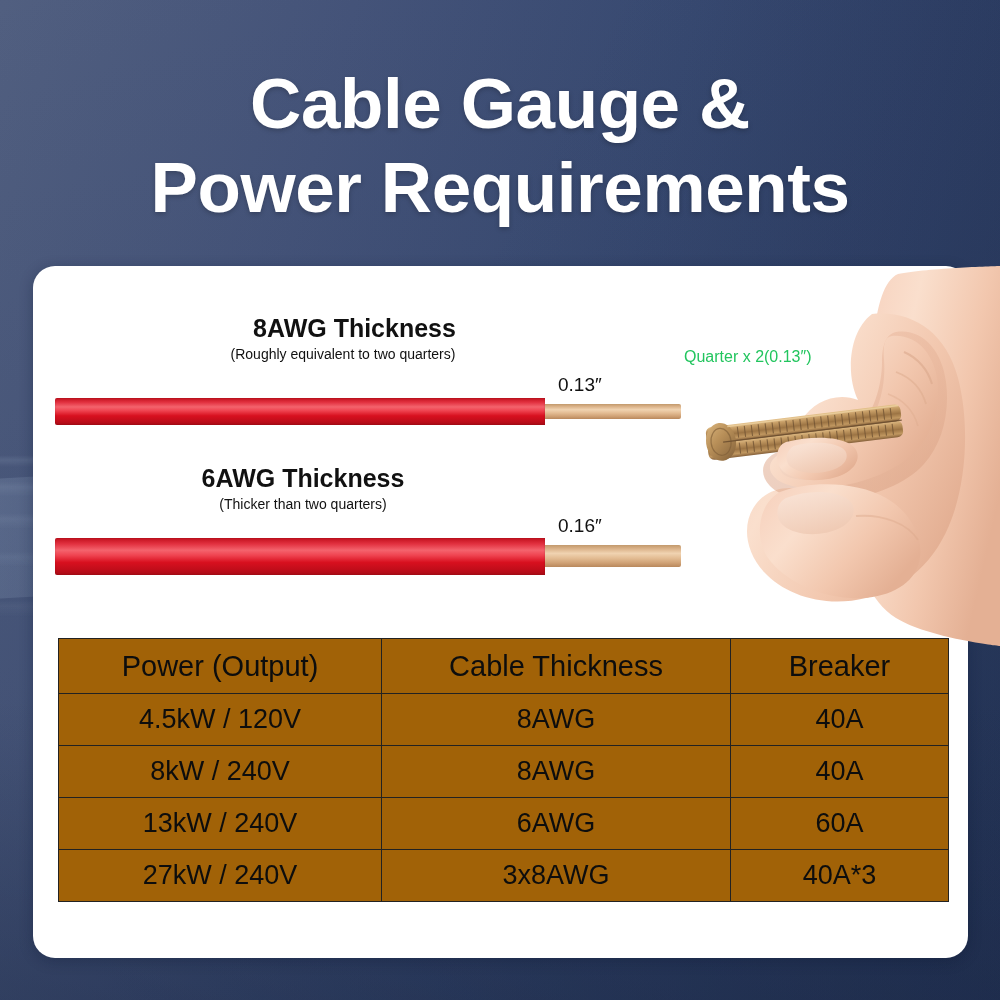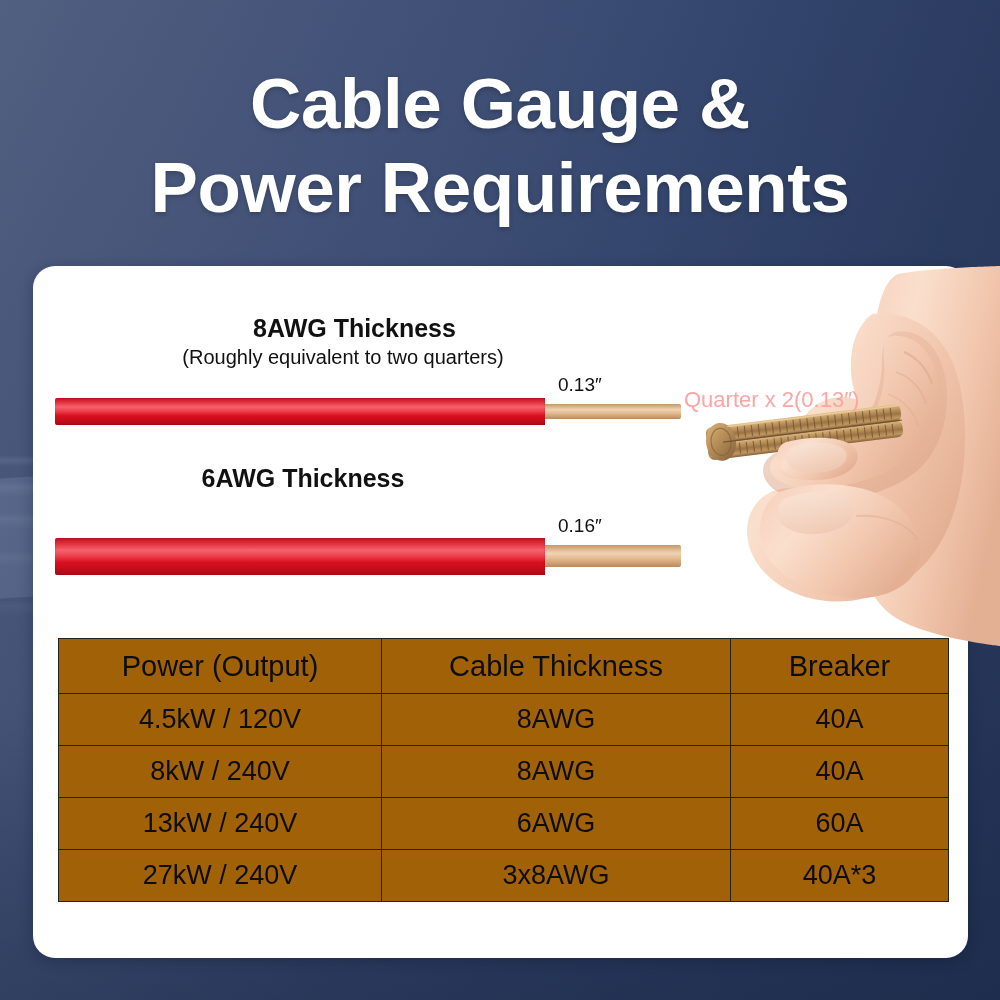--- a/index.html
+++ b/index.html
@@ -107,21 +107,21 @@
   .wire-block { position: absolute; left: 0; width: 100%; }
 
   .wire-heading {
     font-size: 25px;
     font-weight: 700;
     color: #111111;
     text-align: center;
     white-space: nowrap;
   }
   .wire-sub {
-    font-size: 20px;
+    font-size: 14px;
     font-weight: 400;
     color: #111111;
     text-align: center;
     white-space: nowrap;
     margin-top: 3px;
   }
 
   
   .insulation {
     position: absolute;
@@ -166,23 +166,23 @@
   
   #hand-wrap {
     position: absolute;
     left: 660px; top: 266px;
     width: 340px; height: 380px;
     overflow: visible;
     pointer-events: none;
   }
   #coin-caption {
     position: absolute;
-    left: 684px; top: 387px;
-    font-size: 22px;
-    color: #fca5a5;
+    left: 684px; top: 348px;
+    font-size: 16px;
+    color: #22c55e;
     white-space: nowrap;
     z-index: 6;
   }
 
   
   #spec-table {
     position: absolute;
     left: 58px; top: 638px;
     width: 890px;
     border-collapse: collapse;
@@ -230,20 +230,21 @@
     <div class="wire-heading" style="width:620px;padding-left:23px;">8AWG Thickness</div>
     <div class="wire-sub" style="width:620px;">(Roughly equivalent to two quarters)</div>
   </div>
 
   <div class="insulation" style="left:22px; top:132px; width:490px; height:27px;"></div>
   <div class="conductor" style="left:512px; top:138px; width:136px; height:15px;"></div>
   <div class="gauge-label" style="left:525px; top:108px;">0.13″</div>
 
   <div class="wire-block" style="top:198px;">
     <div class="wire-heading" style="width:540px;">6AWG Thickness</div>
+    <div class="wire-sub" style="width:540px;">(Thicker than two quarters)</div>
   </div>
 
   <div class="insulation" style="left:22px; top:272px; width:490px; height:37px;"></div>
   <div class="conductor" style="left:512px; top:279px; width:136px; height:22px;"></div>
   <div class="gauge-label" style="left:525px; top:249px;">0.16″</div>
 
   <table id="spec-table" style="left:25px; top:372px;">
     <colgroup>
         <col class="c1">
         <col class="c2">

